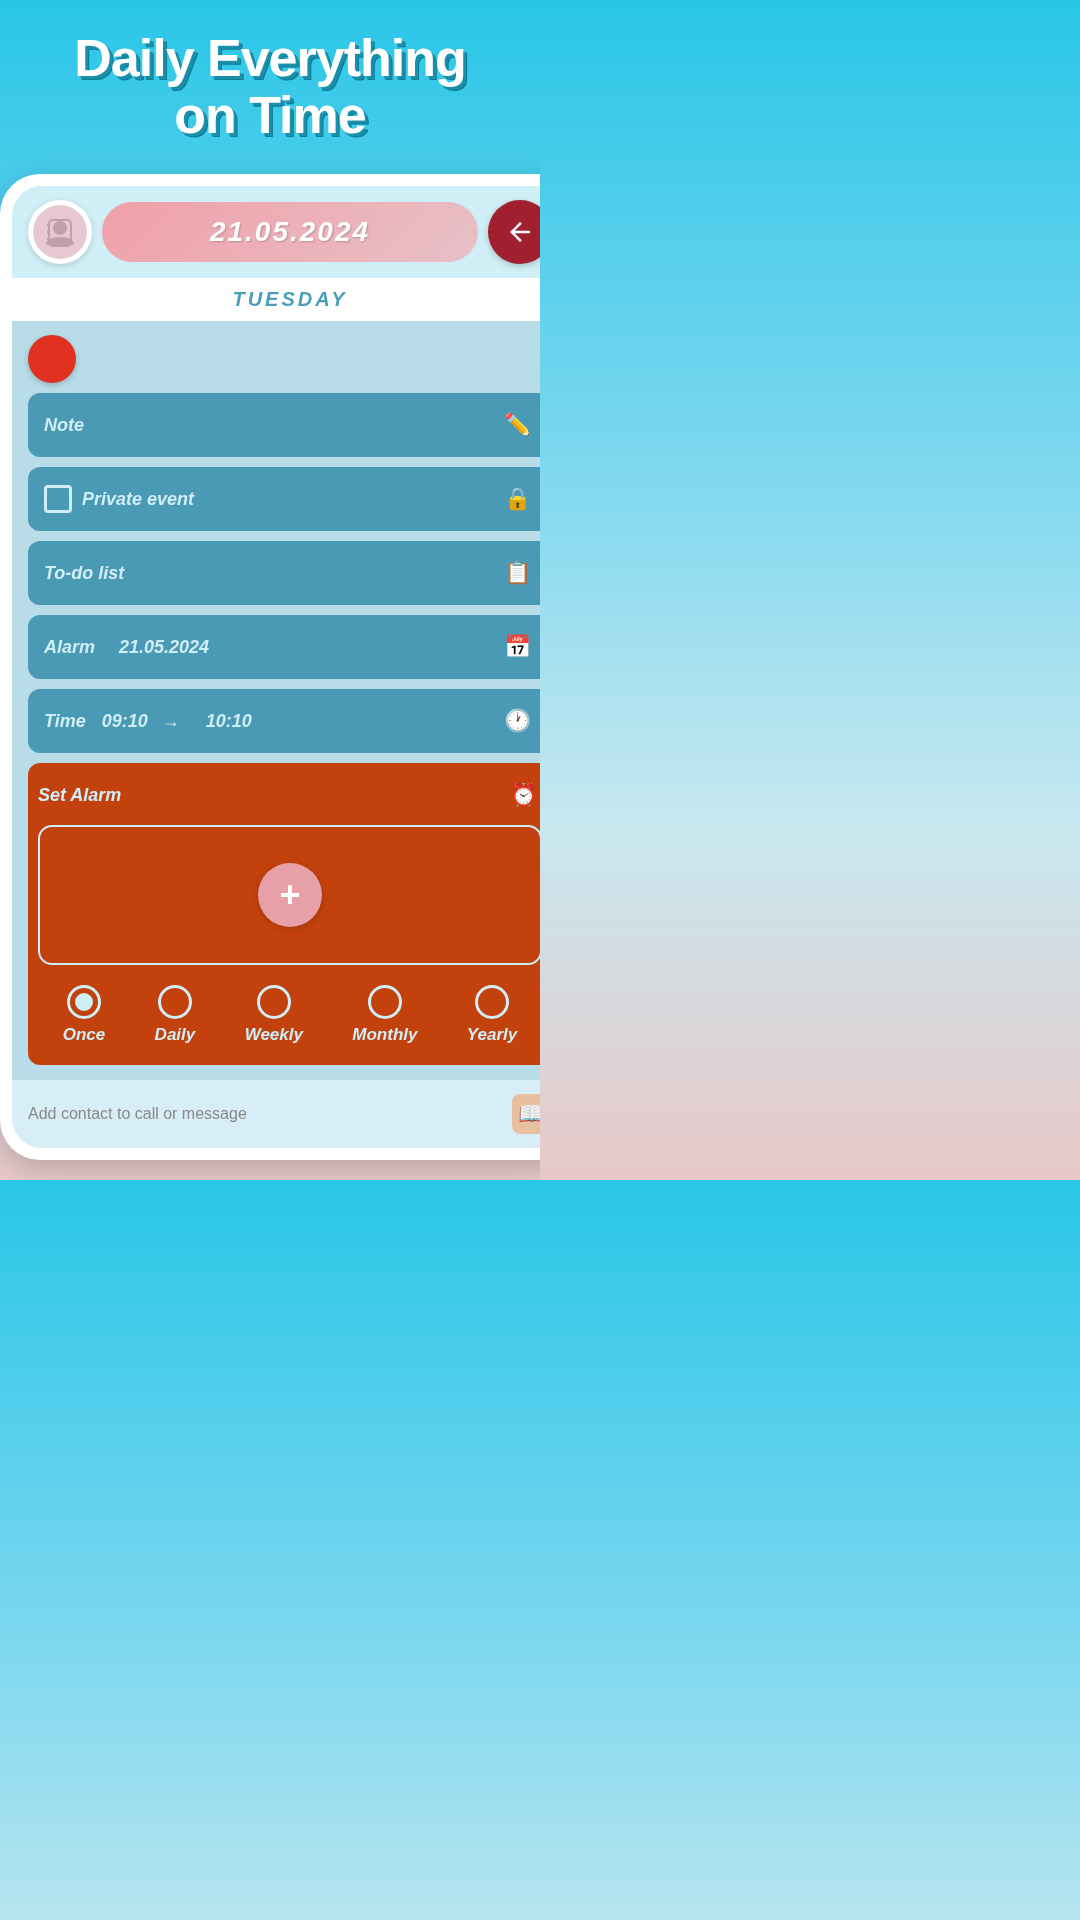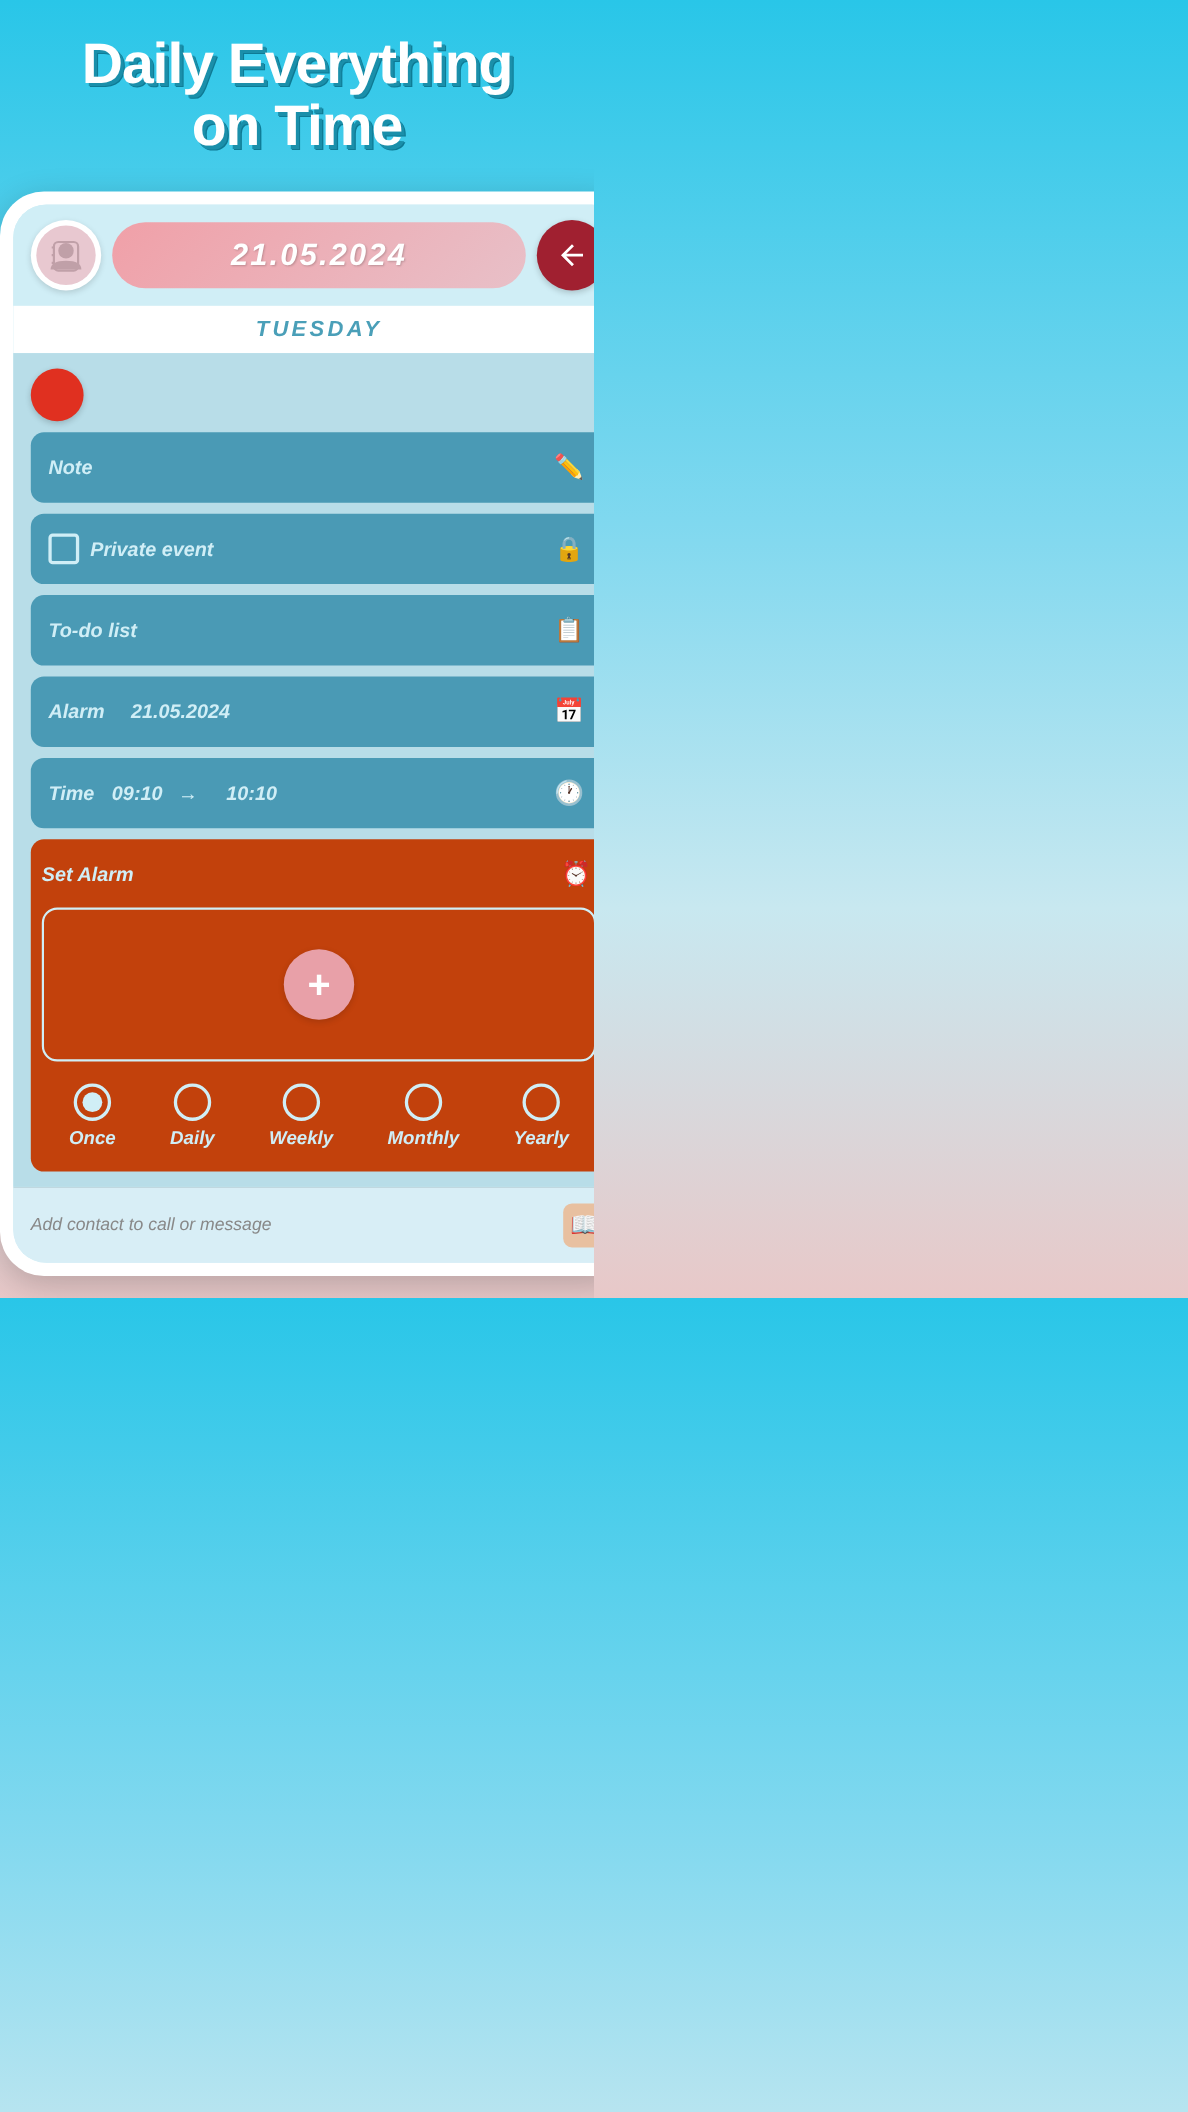--- a/index.html
+++ b/index.html
@@ -310,21 +310,20 @@
       background: #d8eef6;
       border-top: 1px solid #c0d8e0;
       padding: 14px 16px;
       display: flex;
       align-items: center;
       justify-content: space-between;
       border-radius: 0 0 30px 30px;
     }
 
     .bottom-label {
-      font-style: italic;
       font-size: 16px;
       color: #888;
     }
 
     .bottom-icon {
       width: 40px;
       height: 40px;
       background: #e8c0a0;
       border-radius: 8px;
       display: flex;

